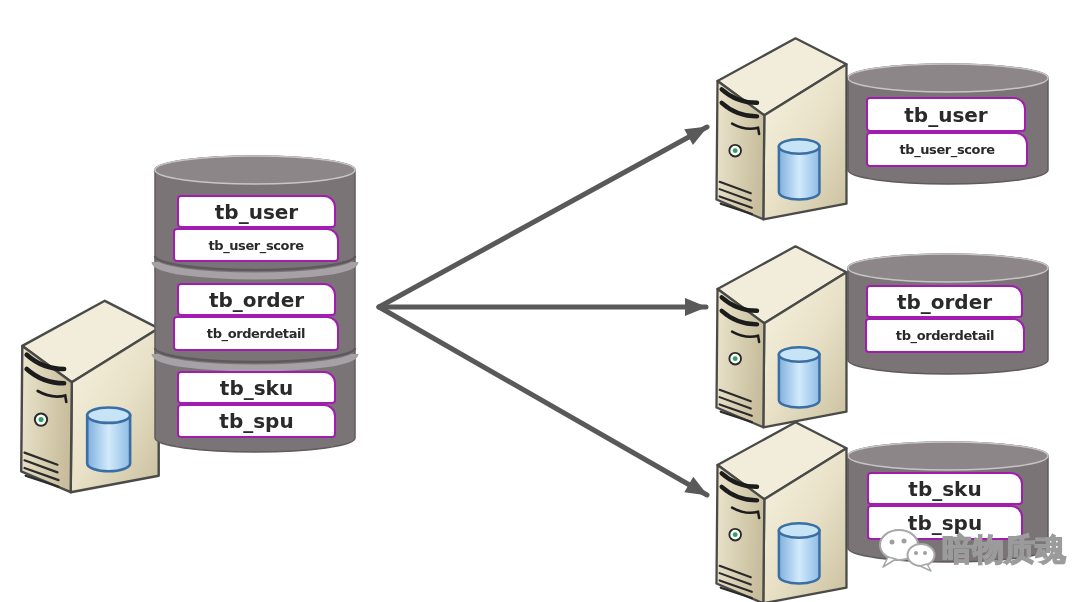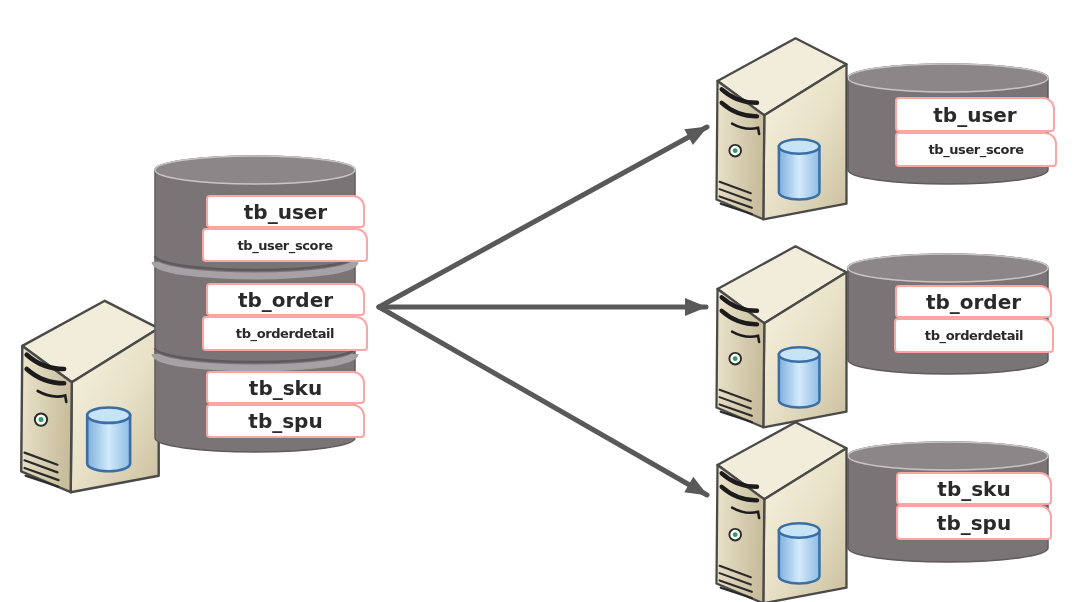--- a/index.html
+++ b/index.html
@@ -4,26 +4,25 @@
 <style>
   html,body { margin:0; padding:0; background:#ffffff; }
   .stage {
     position:relative; width:1080px; height:602px; background:#ffffff;
     overflow:hidden; font-family:"DejaVu Sans","Liberation Sans",sans-serif;
   }
   .layer { position:absolute; left:0; top:0; }
   .tbl {
     position:absolute; box-sizing:border-box;
     display:flex; align-items:center; justify-content:center;
-    background:#ffffff; border:2px solid #fca5a5;
+    background:#ffffff; border:2px solid #a21caf;
     border-radius:4px 12px 4px 4px;
     font-weight:bold; font-size:20px; color:#2a2a2a;
     white-space:nowrap; letter-spacing:0; line-height:1;
     z-index:5;
-    margin-left:29px;
   }
   .tbl.small { font-size:13px; letter-spacing:-0.4px; }
   .watermark {
     position:absolute; left:876px; top:528px; z-index:9;
     display:flex; align-items:center; gap:4px;
   }
   .wm-text {
     font-size:31px; font-weight:bold; line-height:1.2;
     color:#ffffff; -webkit-text-stroke:1.3px #9b9b9b;
     text-shadow:0 0 1px #a5a5a5;
@@ -124,14 +123,27 @@
 
   <div class="tbl" style="left:866px;top:97px;width:160px;height:35px">tb_user</div>
   <div class="tbl small" style="left:866px;top:132px;width:162px;height:35px">tb_user_score</div>
 
   <div class="tbl" style="left:866px;top:285px;width:157px;height:33px">tb_order</div>
   <div class="tbl small" style="left:865px;top:318px;width:160px;height:35px">tb_orderdetail</div>
 
   <div class="tbl" style="left:867px;top:472px;width:156px;height:33px">tb_sku</div>
   <div class="tbl" style="left:867px;top:505px;width:156px;height:35px">tb_spu</div>
 
+  <div class="watermark">
+    <svg width="62" height="44" viewBox="0 0 62 44">
+      <ellipse cx="23" cy="17" rx="19" ry="15" fill="#ffffff" stroke="#a8a8a8" stroke-width="2"></ellipse>
+      <path d="M12,29 L7,39 L20,31 Z" fill="#ffffff" stroke="#a8a8a8" stroke-width="1.6" stroke-linejoin="round"></path>
+      <circle cx="16" cy="14" r="2.5" fill="#9f9f9f"></circle>
+      <circle cx="28" cy="13" r="2.5" fill="#9f9f9f"></circle>
+      <ellipse cx="45" cy="27" rx="13.5" ry="11" fill="#ffffff" stroke="#a8a8a8" stroke-width="2"></ellipse>
+      <path d="M51,36 L55,43 L44,38 Z" fill="#ffffff" stroke="#a8a8a8" stroke-width="1.4" stroke-linejoin="round"></path>
+      <circle cx="40" cy="25" r="2" fill="#9f9f9f"></circle>
+      <circle cx="49" cy="25" r="2" fill="#9f9f9f"></circle>
+    </svg>
+    <span class="wm-text">暗物质魂</span>
+  </div>
 
 </div>
 
 </body></html>

